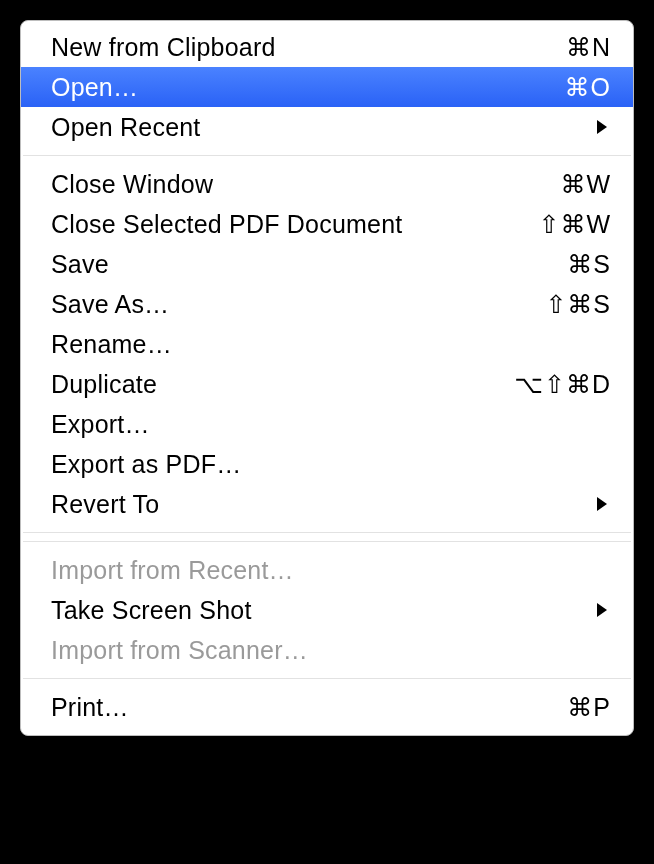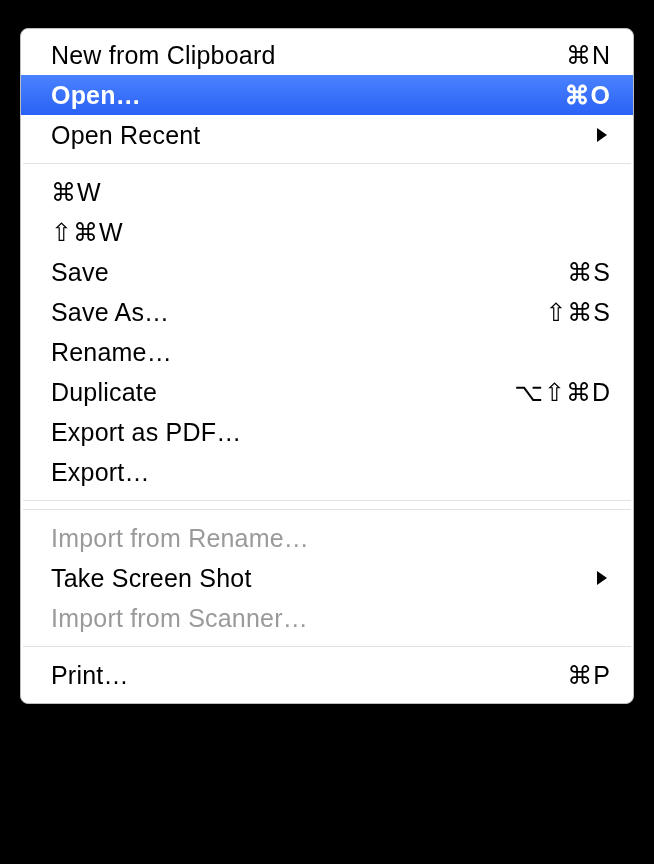--- a/index.html
+++ b/index.html
@@ -6,21 +6,21 @@
     margin: 0;
     padding: 0;
     background: #000;
     width: 654px;
     height: 864px;
     font-family: "Lucida Grande", "Helvetica Neue", Arial, sans-serif;
   }
   .menu {
     position: absolute;
     left: 20px;
-    top: 28px;
+    top: 20px;
     width: 614px;
     background: #fff;
     border: 1px solid #bdbdbd;
     border-radius: 8px;
     box-shadow: 0 12px 30px rgba(0,0,0,0.55);
     padding: 6px 0 8px 0;
     box-sizing: border-box;
   }
   .menu-item {
     display: flex;
@@ -43,21 +43,20 @@
     gap: 0px;
     font-size: 25px;
   }
   .menu-item .shortcut {
     letter-spacing: 1px;
     font-size: 25px;
   }
   .menu-item.highlighted {
     background: linear-gradient(#4a82ff, #2a62f6);
     color: #fff;
-    font-weight: bold;
   }
   .menu-item.disabled .label,
   .menu-item.disabled .shortcut,
   .menu-item.disabled .arrow {
     color: #9a9a9a;
   }
   .separator {
     height: 1px;
     margin: 8px 2px;
     background: #e2e2e2;
@@ -94,25 +93,27 @@
       <span class="right">
         <span class="arrow">
           <svg width="14" height="16" viewBox="0 0 14 16">
             <path d="M2 1 L12 8 L2 15 Z" fill="#000"></path>
           </svg>
         </span>
       </span>
     </div>
     <div class="separator"></div>
     <div class="menu-item">
+      <span class="label">Close Window</span>
       <span class="right">
         <span class="shortcut">⌘W</span>
       </span>
     </div>
     <div class="menu-item">
+      <span class="label">Close Selected PDF Document</span>
       <span class="right">
         <span class="shortcut">⇧⌘W</span>
       </span>
     </div>
     <div class="menu-item">
       <span class="label">Save</span>
       <span class="right">
         <span class="shortcut">⌘S</span>
       </span>
     </div>
@@ -126,31 +127,41 @@
       <span class="label">Rename…</span>
       <span class="right"></span>
     </div>
     <div class="menu-item">
       <span class="label">Duplicate</span>
       <span class="right">
         <span class="shortcut">⌥⇧⌘D</span>
       </span>
     </div>
     <div class="menu-item">
+      <span class="label">Export…</span>
+      <span class="right"></span>
+    </div>
+    <div class="menu-item">
       <span class="label">Export as PDF…</span>
       <span class="right"></span>
     </div>
     <div class="menu-item">
-      <span class="label">Export…</span>
-      <span class="right"></span>
+      <span class="label">Revert To</span>
+      <span class="right">
+        <span class="arrow">
+          <svg width="14" height="16" viewBox="0 0 14 16">
+            <path d="M2 1 L12 8 L2 15 Z" fill="#000"></path>
+          </svg>
+        </span>
+      </span>
     </div>
     <div class="separator"></div>
     <div class="separator"></div>
     <div class="menu-item disabled">
-      <span class="label">Import from Rename…</span>
+      <span class="label">Import from Recent…</span>
       <span class="right"></span>
     </div>
     <div class="menu-item">
       <span class="label">Take Screen Shot</span>
       <span class="right">
         <span class="arrow">
           <svg width="14" height="16" viewBox="0 0 14 16">
             <path d="M2 1 L12 8 L2 15 Z" fill="#000"></path>
           </svg>
         </span>

